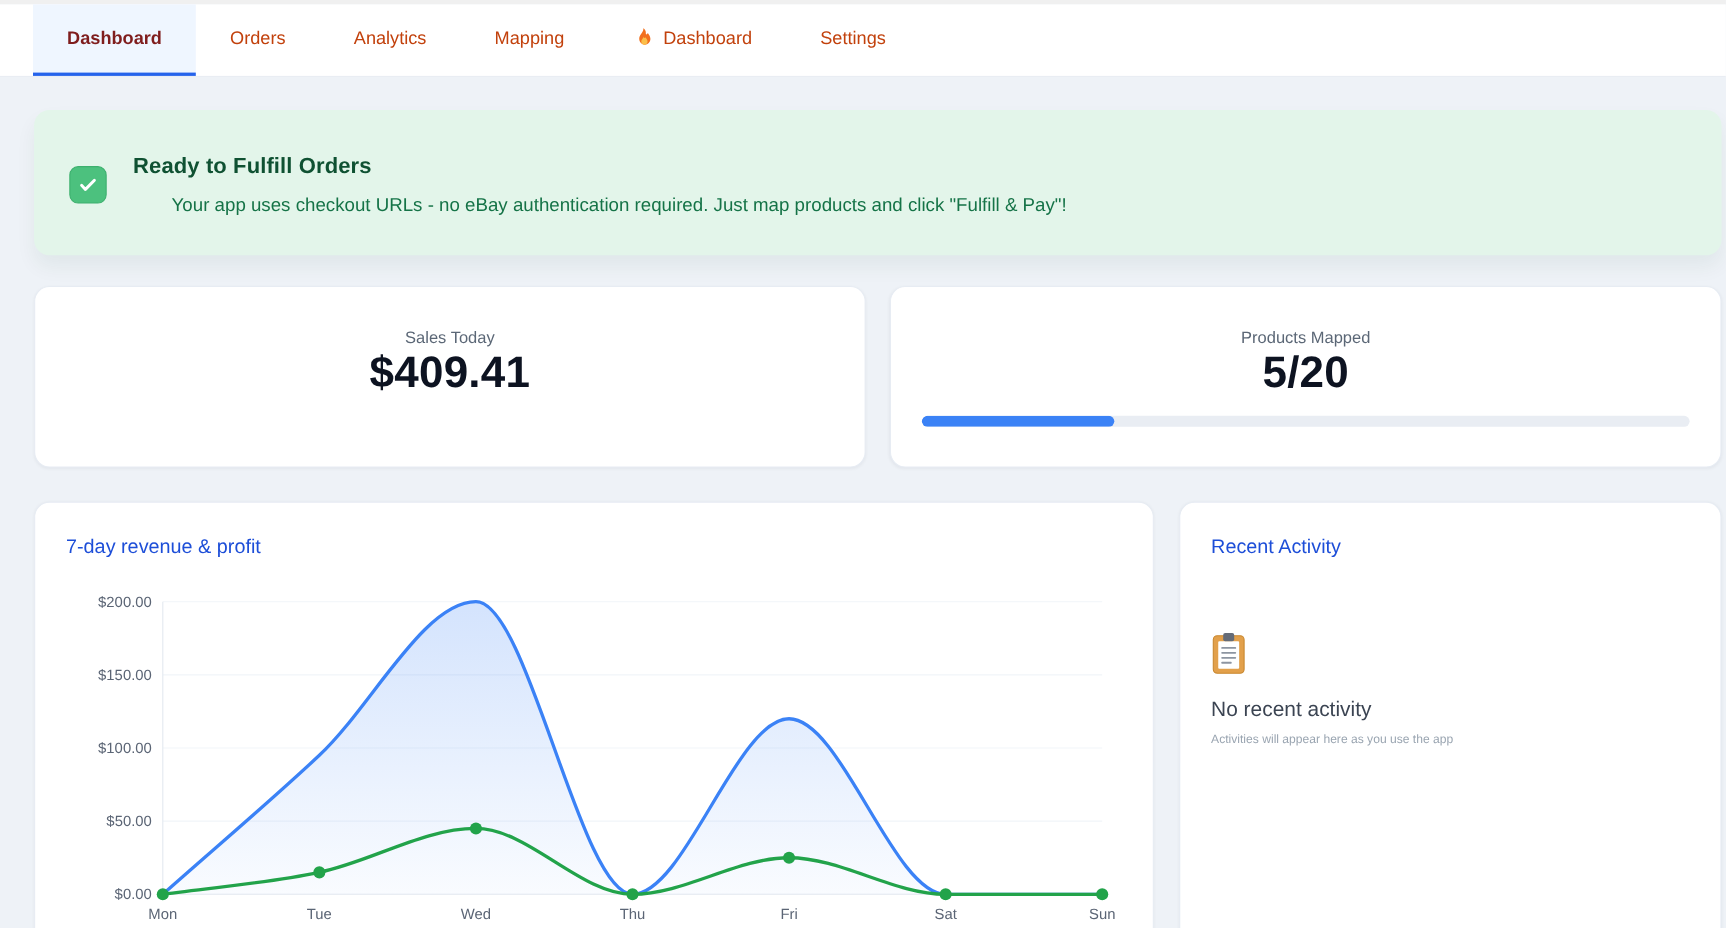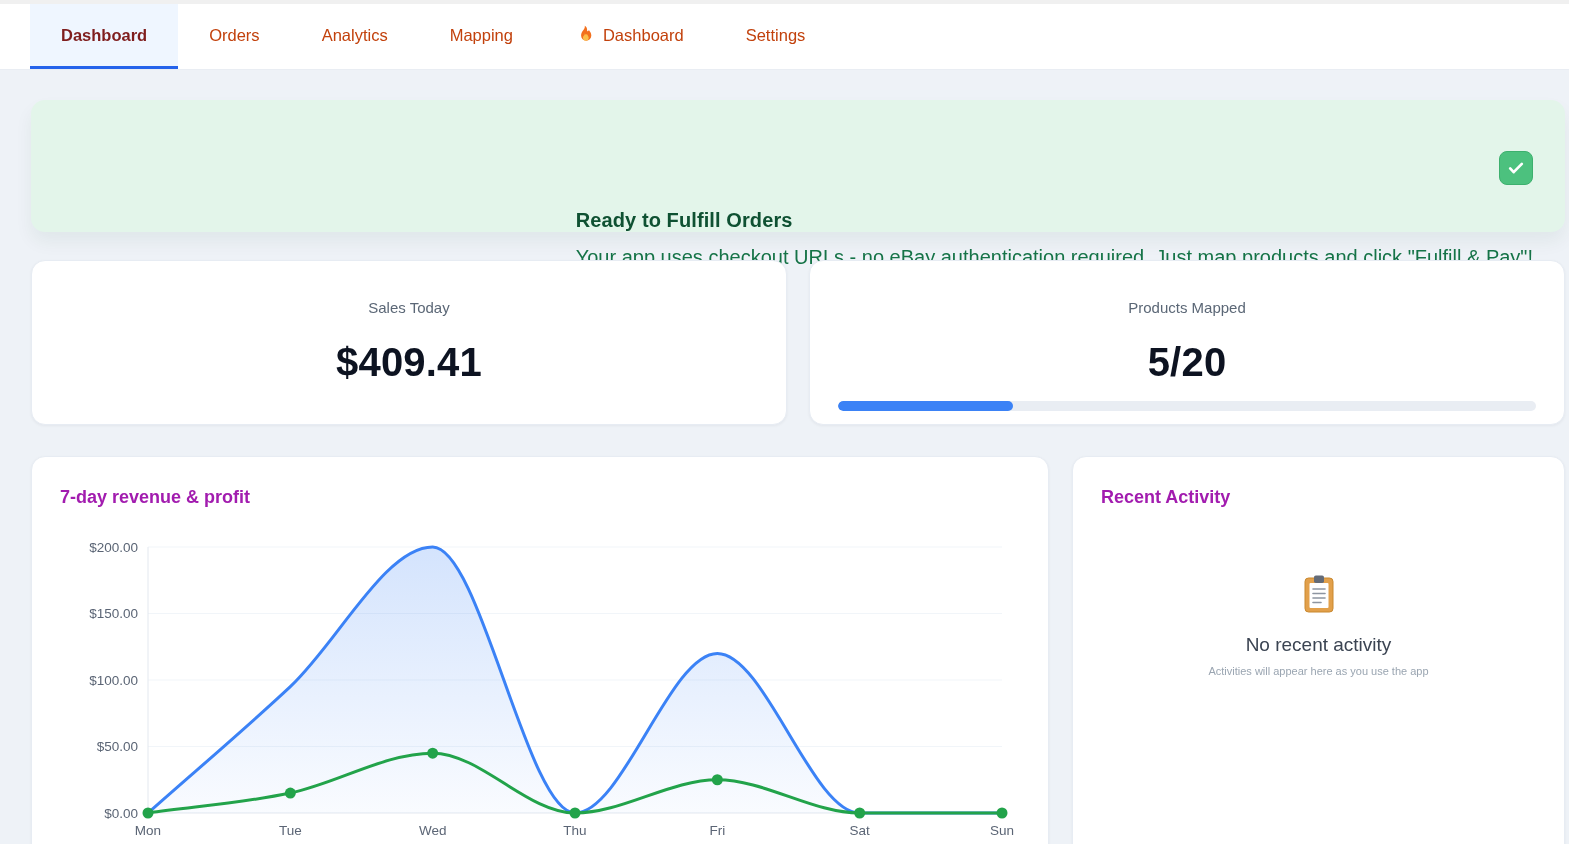--- a/index.html
+++ b/index.html
@@ -6,41 +6,41 @@
   html,body { width:1569px; height:844px; overflow:hidden; }
   body { font-family:"Liberation Sans", sans-serif; background:#eef2f7; }
   .top-strip { height:4px; background:#f0f0f0; }
   
   .nav { height:66px; background:#fff; display:flex; align-items:stretch; padding-left:30px; border-bottom:1px solid #e9edf3; }
   .tab { display:flex; align-items:center; gap:9px; padding:0 31px; font-size:16.5px; font-weight:500; color:#c2410c; cursor:pointer; border-bottom:3px solid transparent; }
   .tab.active { background:#eff6ff; color:#7f1d1d; font-weight:600; border-bottom:3px solid #2563eb; }
   .tab-ico { display:inline-flex; align-items:center; }
   
   .main { padding:30px 4px 0 31px; }
-  .banner { background:#e3f5ea; border-radius:14px; height:132px; display:flex; align-items:flex-end; padding:40px 32px 0 32px; gap:24px; box-shadow:0 10px 18px rgba(20,60,40,.06);flex-direction:column; }
+  .banner { background:#e3f5ea; border-radius:14px; height:132px; display:flex; align-items:flex-start; padding:40px 32px 0 32px; gap:24px; box-shadow:0 10px 18px rgba(20,60,40,.06); }
   .check-box { width:34px; height:34px; border-radius:8px; background:#4cc17e; border:1px solid #3db06e; display:flex; align-items:center; justify-content:center; margin-top:11px; flex:0 0 auto; }
   .banner-title { font-size:20px; font-weight:700; color:#0f5132; letter-spacing:.1px; }
-  .banner-msg { font-size:20px; color:#157347; margin-top:14px; }
+  .banner-msg { font-size:17px; color:#157347; margin-top:14px;margin-left:35px; }
   
   .stats-row { display:flex; gap:22px; margin-top:28px;text-align:center; }
   .card { background:#fff; border:1px solid #e7ecf3; border-radius:14px; box-shadow:0 1px 3px rgba(16,24,40,.05); }
   .stat-card { flex:1; height:165px; padding:38px 28px 0 28px; }
   .stat-label { font-size:15px; color:#5b6776; }
-  .stat-value { font-size:40px; font-weight:700; color:#0d1321; margin-top:24px; letter-spacing:.2px; }
+  .stat-value { font-size:40px; font-weight:700; color:#0d1321; margin-top:1px; letter-spacing:.2px; }
   .progress-track { margin-top:16px; height:10px; border-radius:5px; background:#e9edf3; overflow:hidden; }
   .progress-fill { height:100%; border-radius:5px; }
   
   .bottom-row { display:flex; gap:23px; margin-top:31px; }
   .chart-card { flex:0 0 1016px; height:540px; padding:30px 28px 0 28px; }
-  .card-title { font-size:18px; font-weight:700; color:#a21caf; }
+  .card-title { font-size:18px; font-weight:400; color:#1d4ed8; }
   .chart-wrap { margin-top:25px; }
   .tick { font:13.5px "Liberation Sans", sans-serif; fill:#5b6575; }
   
   .activity-card { flex:1; height:540px; padding:30px 28px 0 28px; }
-  .activity-empty { margin-top:66px; text-align:center; }
+  .activity-empty { margin-top:66px; }
   .activity-empty-title { font-size:19px; color:#3b4452; margin-top:16px; }
   .activity-empty-sub { font-size:11px; color:#9aa5b1; margin-top:9px; }
 </style>
 </head>
 <body>
 
 <div class="top-strip"></div>
 
 <div class="nav">
     <div class="tab active">

